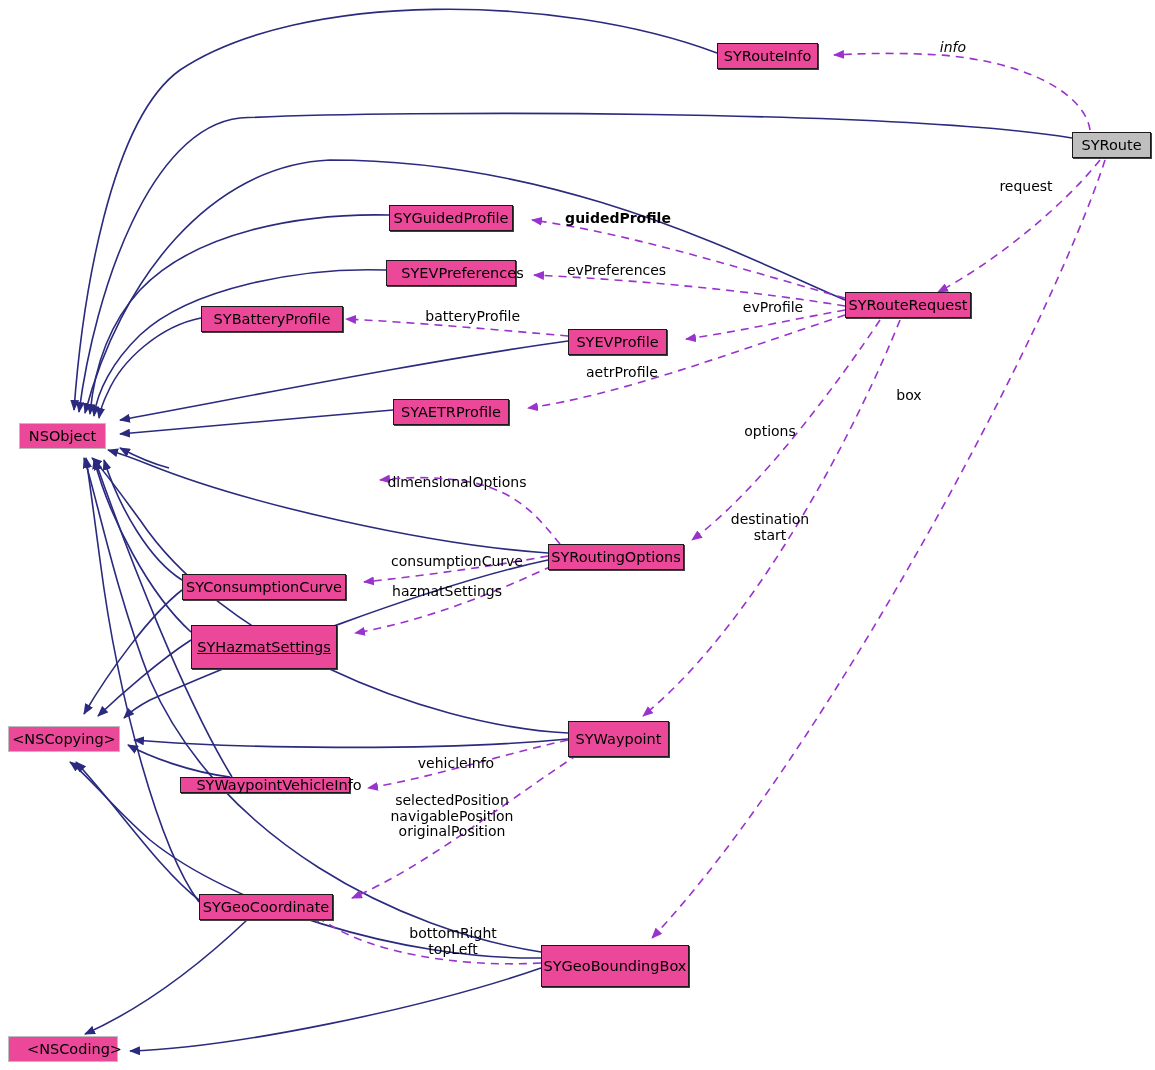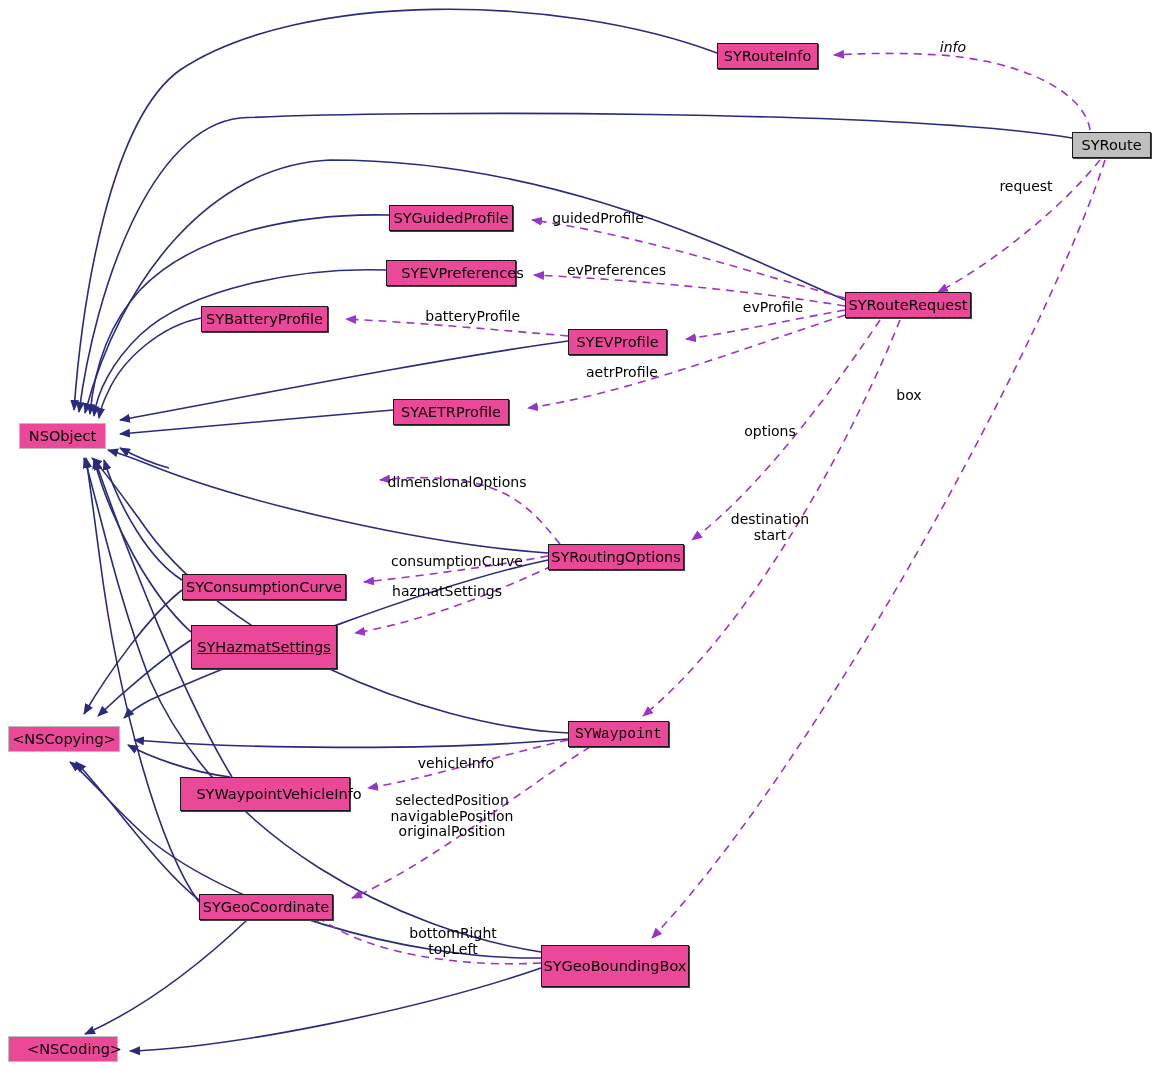--- a/index.html
+++ b/index.html
@@ -157,35 +157,35 @@
 
   <div class="node proto" style="left:19px;  top:423px;  width:87px;  height:26px;">NSObject</div>
   <div class="node proto" style="left:8px;   top:726px;  width:112px; height:26px;">&lt;NSCopying&gt;</div>
   <div class="node proto" style="left:8px;   top:1036px; width:110px; height:26px;padding-left:23px;">&lt;NSCoding&gt;</div>
 
   <div class="node solid" style="left:717px; top:43px;   width:101px; height:26px;">SYRouteInfo</div>
   <div class="node solid highlight" style="left:1072px;top:132px;  width:79px;  height:26px;">SYRoute</div>
 
   <div class="node solid" style="left:389px; top:205px;  width:124px; height:26px;">SYGuidedProfile</div>
   <div class="node solid" style="left:386px; top:260px;  width:130px; height:26px;padding-left:23px;">SYEVPreferences</div>
-  <div class="node solid" style="left:201px; top:306px;  width:127px; height:26px;">SYBatteryProfile</div>
+  <div class="node solid" style="left:201px; top:306px;  width:142px; height:26px;">SYBatteryProfile</div>
   <div class="node solid" style="left:568px; top:329px;  width:99px;  height:26px;">SYEVProfile</div>
   <div class="node solid" style="left:393px; top:399px;  width:116px; height:26px;">SYAETRProfile</div>
   <div class="node solid" style="left:845px; top:292px;  width:126px; height:26px;">SYRouteRequest</div>
   <div class="node solid" style="left:548px; top:544px;  width:136px; height:26px;">SYRoutingOptions</div>
   <div class="node solid" style="left:182px; top:574px;  width:164px; height:26px;">SYConsumptionCurve</div>
   <div class="node solid" style="left:191px; top:625px;  width:146px; height:44px;text-decoration:underline;">SYHazmatSettings</div>
-  <div class="node solid" style="left:568px; top:721px;  width:101px; height:26px;font-family:Liberation Mono, monospace;">SYWaypoint</div>
-  <div class="node solid" style="left:180px; top:777px; width:170px; height:34px;padding-left:28px;">SYWaypointVehicleInfo</div>
+  <div class="node solid" style="left:568px; top:721px;  width:101px; height:36px;">SYWaypoint</div>
+  <div class="node solid" style="left:180px; top:777px; width:170px; height:16px;padding-left:28px;">SYWaypointVehicleInfo</div>
   <div class="node solid" style="left:199px; top:894px;  width:134px; height:26px;">SYGeoCoordinate</div>
   <div class="node solid" style="left:541px; top:945px;  width:148px; height:42px;">SYGeoBoundingBox</div>
 
   <div class="edge-label" style="left:923px; top:40px;  width:60px;font-style:italic;">info</div>
   <div class="edge-label" style="left:991px; top:179px; width:70px;">request</div>
-  <div class="edge-label" style="left:543px; top:211px; width:110px;">guidedProfile</div>
+  <div class="edge-label" style="left:563px; top:211px; width:110px;font-weight:bold;">guidedProfile</div>
   <div class="edge-label" style="left:559px; top:263px; width:115px;">evPreferences</div>
   <div class="edge-label" style="left:408px; top:309px; width:112px;text-align:right;">batteryProfile</div>
   <div class="edge-label" style="left:734px; top:300px; width:78px;">evProfile</div>
   <div class="edge-label" style="left:578px; top:365px; width:88px;">aetrProfile</div>
   <div class="edge-label" style="left:889px; top:388px; width:40px;">box</div>
   <div class="edge-label" style="left:737px; top:424px; width:66px;">options</div>
   <div class="edge-label" style="left:382px; top:475px; width:150px;">dimensionalOptions</div>
   <div class="edge-label" style="left:724px; top:512px; width:92px;">destination
 start</div>
   <div class="edge-label" style="left:387px; top:554px; width:140px;">consumptionCurve</div>

